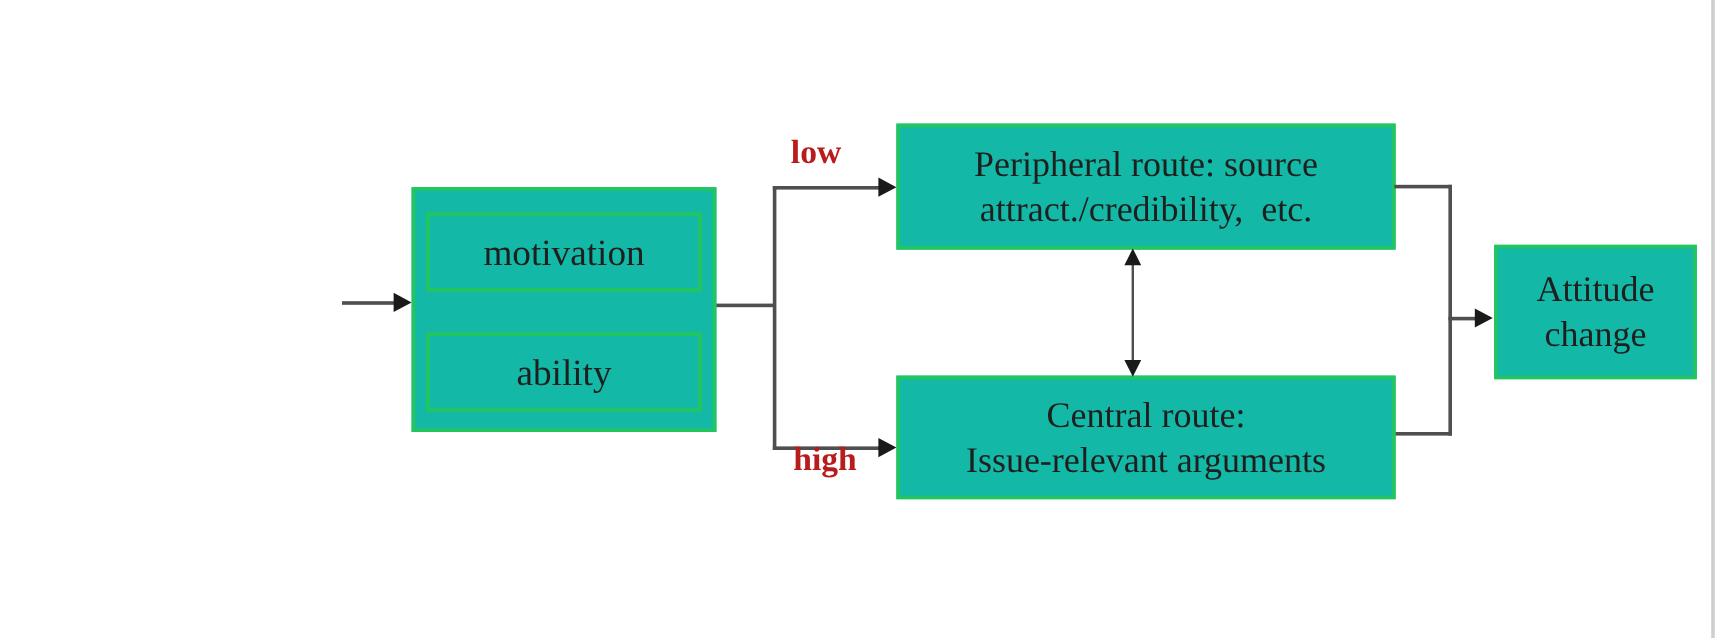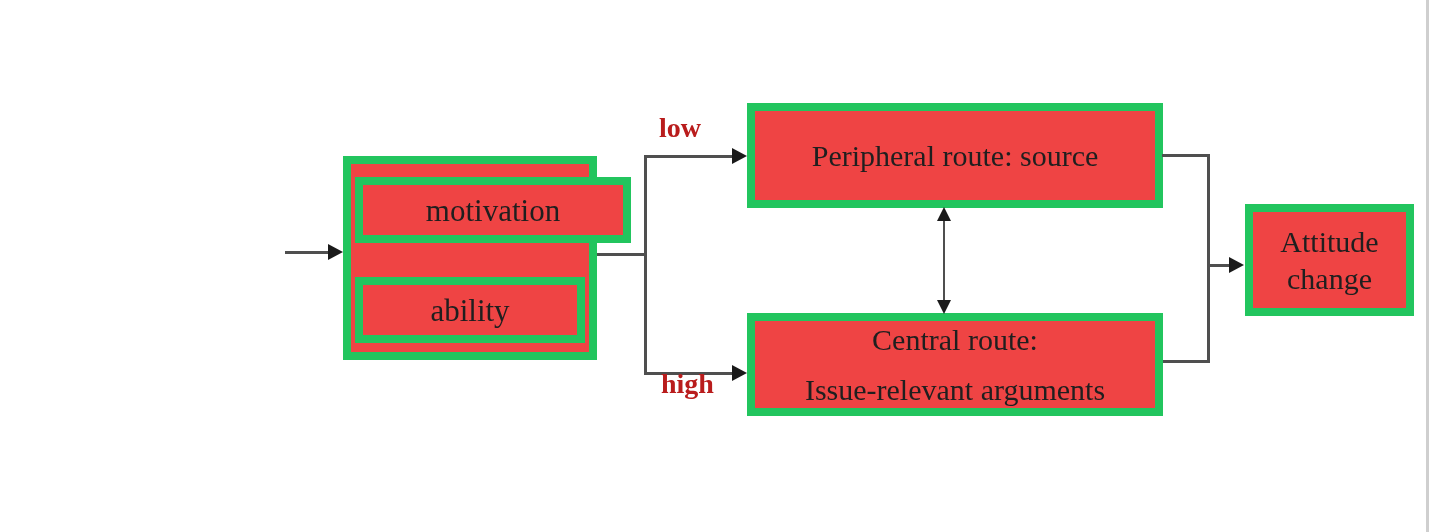--- a/index.html
+++ b/index.html
@@ -8,22 +8,22 @@
     width: 1440px;
     height: 532px;
     background: #ffffff;
     overflow: hidden;
     font-family: "Liberation Serif", "DejaVu Serif", serif;
     color: #1f1f1f;
   }
   .box {
     position: absolute;
     box-sizing: border-box;
-    background: #ef4444;
-    border: 8px solid #22c55e;
+    background: #14b8a6;
+    border: 3px solid #22c55e;
     display: flex;
     flex-direction: column;
     align-items: center;
     justify-content: center;
     text-align: center;
     font-size: 30px;
     line-height: 37px;
     color: #1f1f1f;
   }
   .box .txt { white-space: pre-wrap; }
@@ -68,43 +68,44 @@
 </head>
 <body>
 
 <div class="canvas">
 
 
   <div class="hline" style="left:285px; top:251px; width:45px;"></div>
   <div class="arrow-right" style="left:328px; top:244px;"></div>
 
   <div class="box" style="left:343px; top:156px; width:254px; height:204px;"></div>
-  <div class="box" style="left:355px; top:177px; width:276px; height:66px; font-size:31px;">
+  <div class="box" style="left:355px; top:177px; width:230px; height:66px; font-size:31px;">
     <span class="txt">motivation</span>
   </div>
   <div class="box" style="left:355px; top:277px; width:230px; height:66px; font-size:31px;">
     <span class="txt">ability</span>
   </div>
 
   <div class="hline" style="left:597px; top:253px; width:48px;"></div>
   <div class="vline" style="left:644px; top:155px; height:220px;"></div>
 
   <div class="hline" style="left:644px; top:155px; width:89px;"></div>
   <div class="arrow-right" style="left:732px; top:148px;"></div>
   <div class="edge-label" style="left:659px; top:112px;">low</div>
 
   <div class="hline" style="left:644px; top:372px; width:89px;"></div>
   <div class="arrow-right" style="left:732px; top:365px;"></div>
   <div class="edge-label" style="left:661px; top:368px;">high</div>
 
   <div class="box" style="left:747px; top:103px; width:416px; height:105px;">
     <span class="txt">Peripheral route: source</span>
+    <span class="txt">attract./credibility,  etc.</span>
   </div>
 
-  <div class="box" style="left:747px; top:313px; width:416px; height:103px;justify-content:space-between;">
+  <div class="box" style="left:747px; top:313px; width:416px; height:103px;">
     <span class="txt">Central route:</span>
     <span class="txt">Issue-relevant arguments</span>
   </div>
 
   <div class="vline" style="left:943px; top:216px; height:90px; width:2px;"></div>
   <div class="arrow-up" style="left:937px; top:207px;"></div>
   <div class="arrow-down" style="left:937px; top:300px;"></div>
 
   <div class="hline" style="left:1162px; top:154px; width:48px;"></div>
   <div class="vline" style="left:1207px; top:154px; height:209px;"></div>

